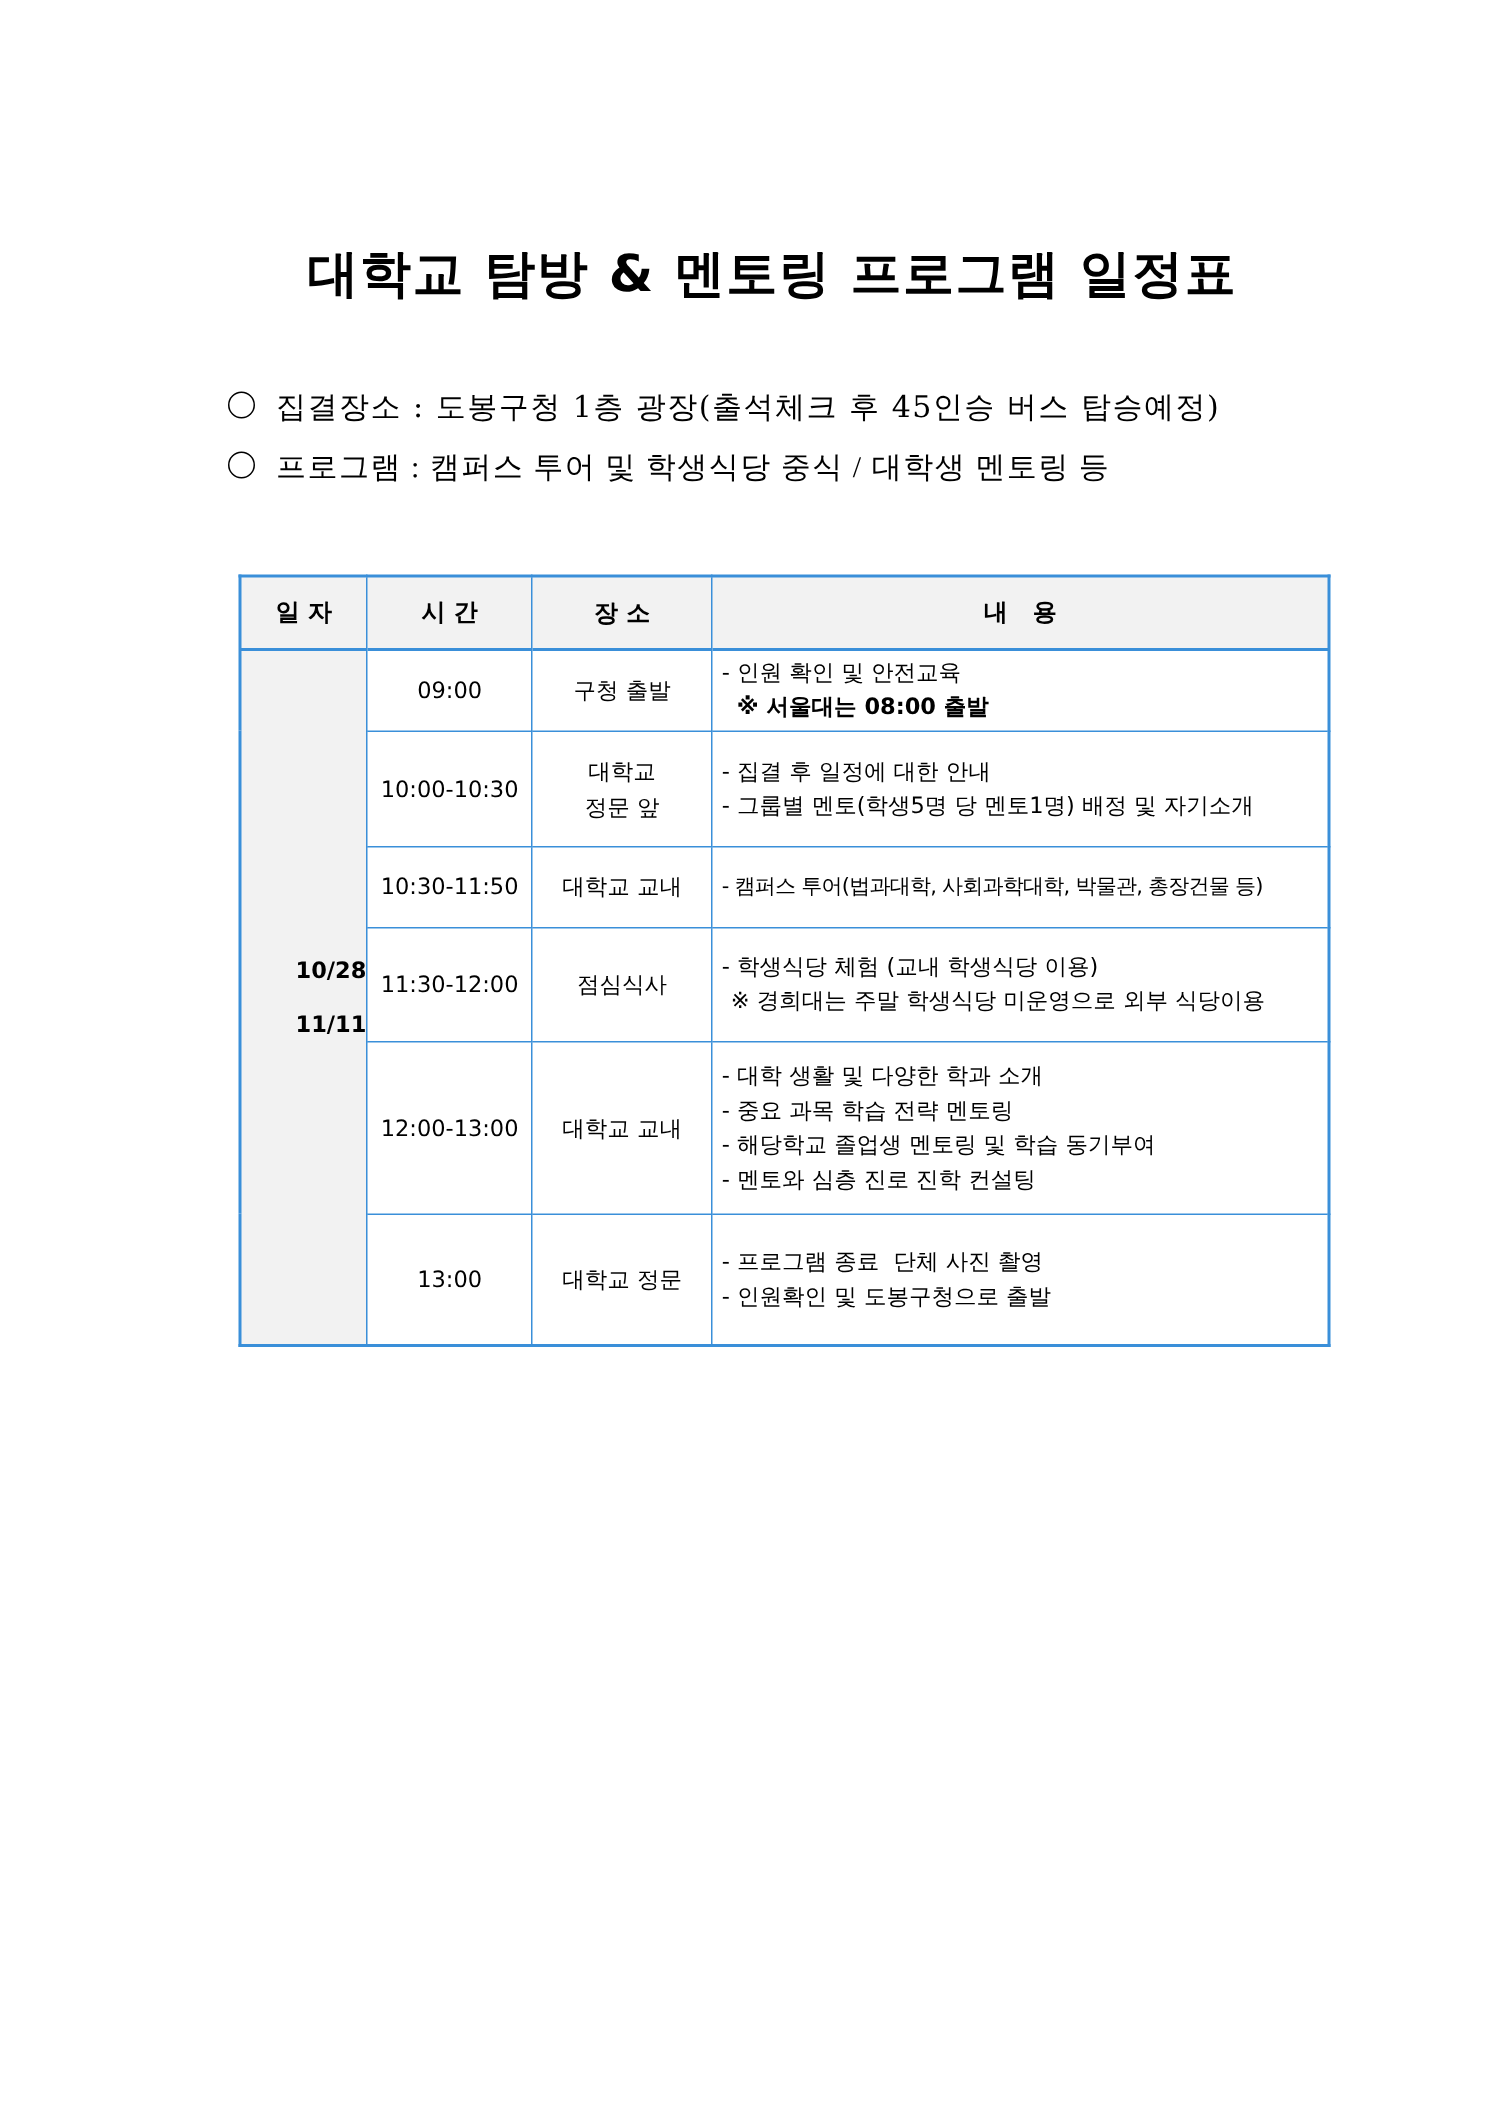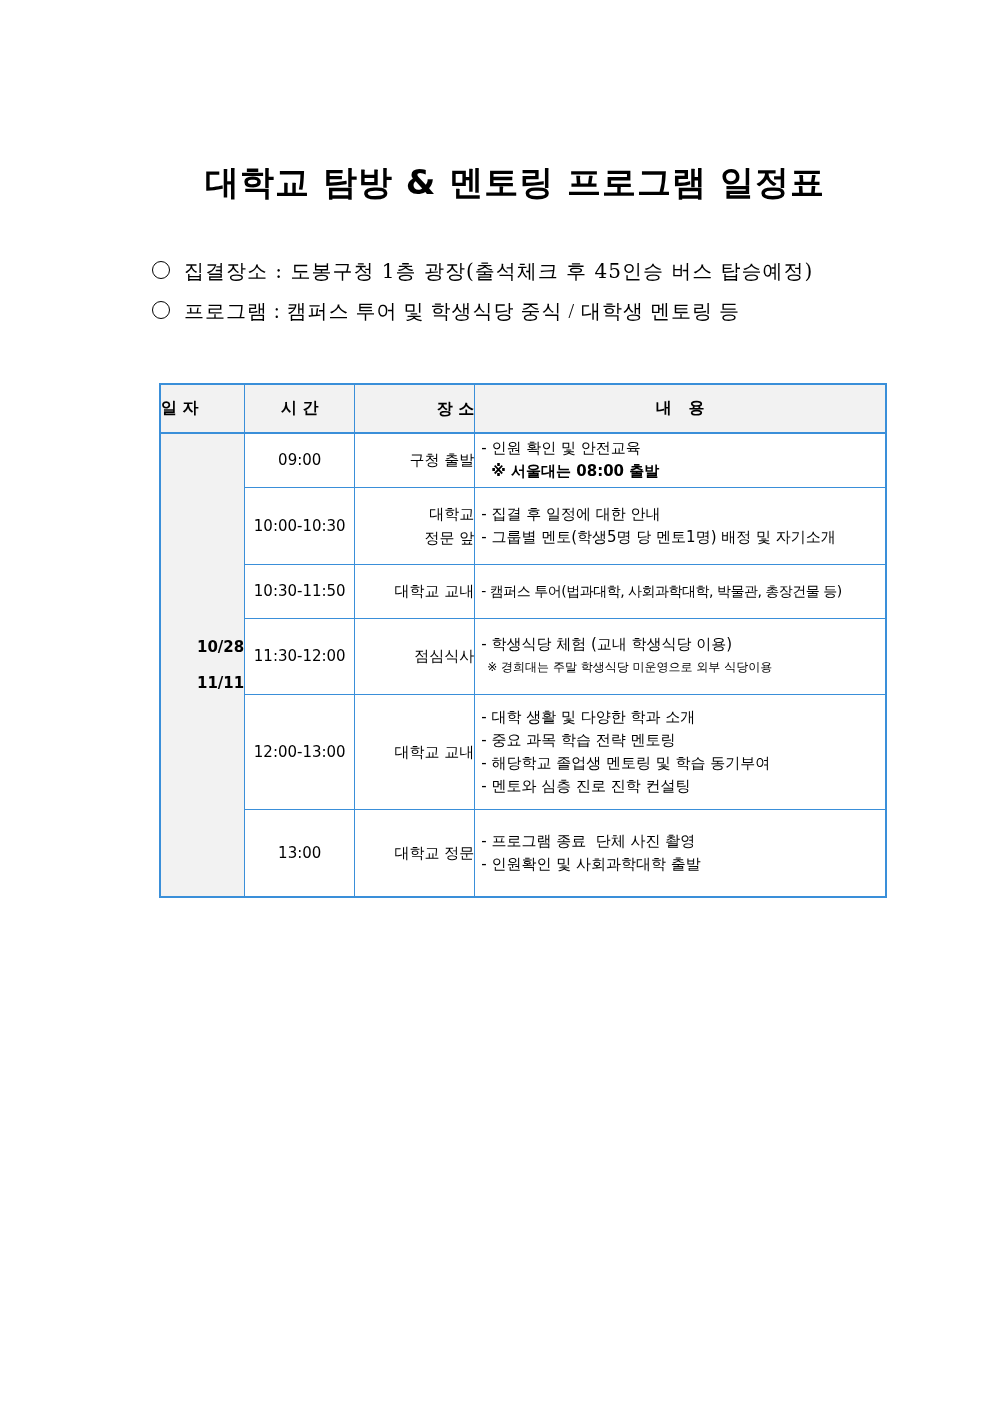--- a/index.html
+++ b/index.html
@@ -21,27 +21,27 @@
     border-collapse: collapse; border: 2px solid #3a8fd9;
     font-size: 15px;
   }
   table.schedule td, table.schedule th {
     border: 1px solid #3a8fd9; padding: 0; vertical-align: middle;
   }
   table.schedule th {
     background: #f2f2f2; height: 47px; font-weight: bold; font-size: 16px;
     border-bottom: 2px solid #3a8fd9;
   }
-  .col-date { width: 61px; background: #f2f2f2; text-align: left; font-weight: bold; }
+  .col-date { width: 61px; background: #f2f2f2; text-align: center; font-weight: bold; }
   .col-time { width: 109px; text-align: center; }
-  .col-place { width: 119px; text-align: right; line-height: 24px; }
+  .col-place { width: 119px; text-align: center; line-height: 24px; }
   .col-content { padding-left: 6px !important; line-height: 23px; }
   .line { display: block; white-space: nowrap; }
   .note-bold { font-weight: bold; padding-left: 10px; }
-  .note-small { font-size: 12px; padding-left: 6px; }
+  .note-small { font-size: 15px; padding-left: 6px; }
   .date-label { display: block; line-height: 24px; margin-left: 36px; }
 </style>
 </head>
 <body>
 
 <div class="title">대학교 탐방 &amp; 멘토링 프로그램 일정표</div>
 
 <div class="info" style="top:258px;">
   <span class="circle"></span><span>집결장소</span> <span>:</span> <span>도봉구청 1층 광장(출석체크 후 45인승 버스 탑승예정)</span>
 </div>
@@ -120,17 +120,17 @@
     </td>
   </tr>
 
   <tr style="height:88px;margin-left:28px;">
     <td class="col-time">13:00</td>
     <td class="col-place">
       <span class="line">대학교 정문</span>
     </td>
     <td class="col-content">
       <span class="line" style="white-space:pre;">- 프로그램 종료  단체 사진 촬영</span>
-      <span class="line">- 인원확인 및 사회과학대학 출발</span>
+      <span class="line">- 인원확인 및 도봉구청으로 출발</span>
     </td>
   </tr>
 </tbody>
   </table>
 
 </body></html>

